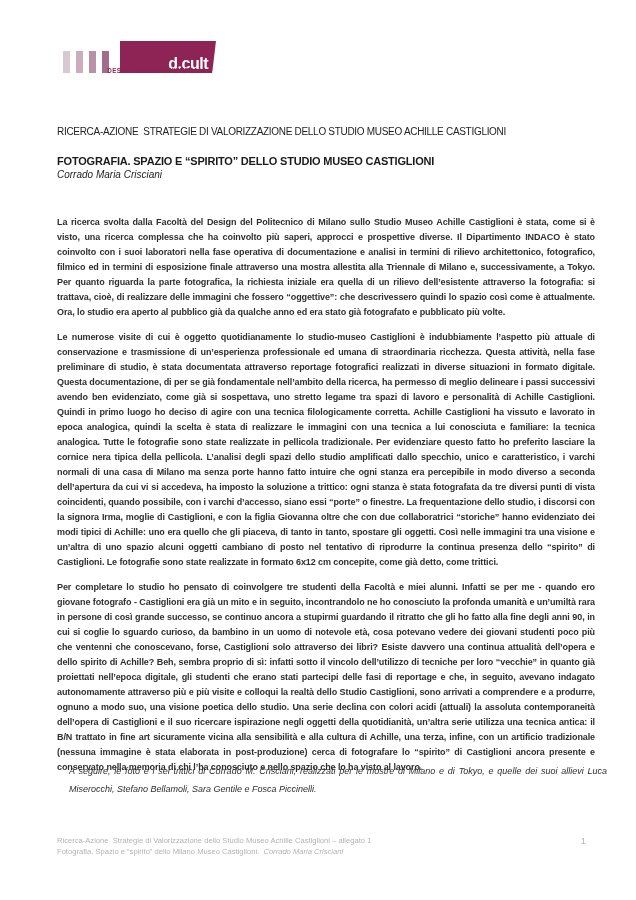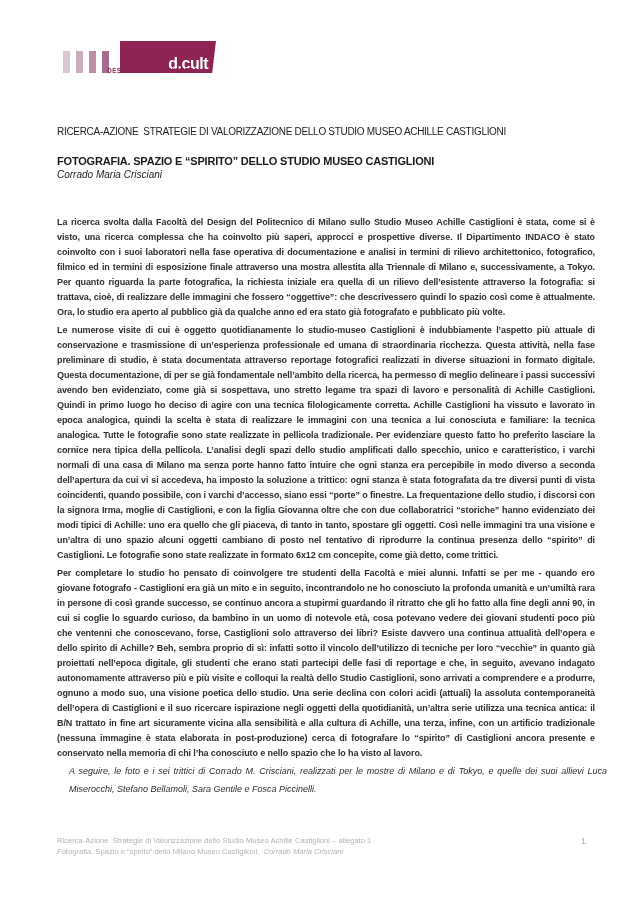--- a/index.html
+++ b/index.html
@@ -53,21 +53,21 @@
   .heading { font-size: 11px; font-weight: bold; color: #1a1a1a; letter-spacing: -0.2px; }
   .author { font-size: 10px; font-style: italic; color: #222; }
 
   
   .body-text {
     position: absolute; left: 57px; top: 215px; width: 538px;
     font-size: 9px; line-height: 15px; text-align: justify;
     color: #2f2f2f; letter-spacing: -0.1px; font-weight: bold;
   }
   .body-text p { margin: 0; }
-  .body-text p.gap { margin-top: 3px; }
+  .body-text p.gap { margin-top: 10px; }
 
   .note {
     position: absolute; left: 69px; top: 762px; width: 538px;
     font-size: 9px; line-height: 18px; font-style: italic;
     color: #2f2f2f; text-align: justify;
   }
 
   
   .footer-left {
     position: absolute; left: 57px; top: 836px;

